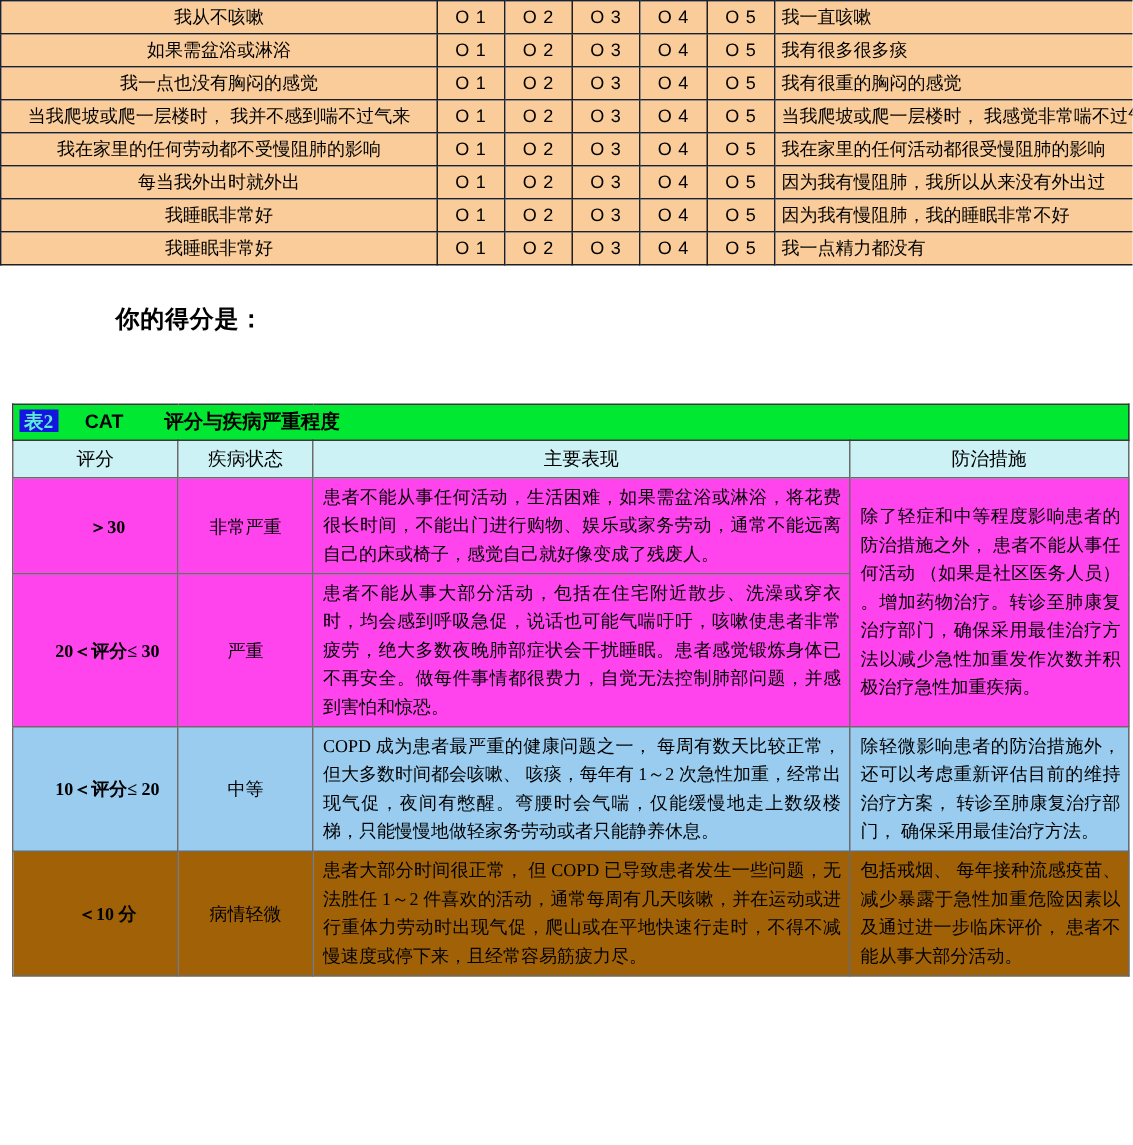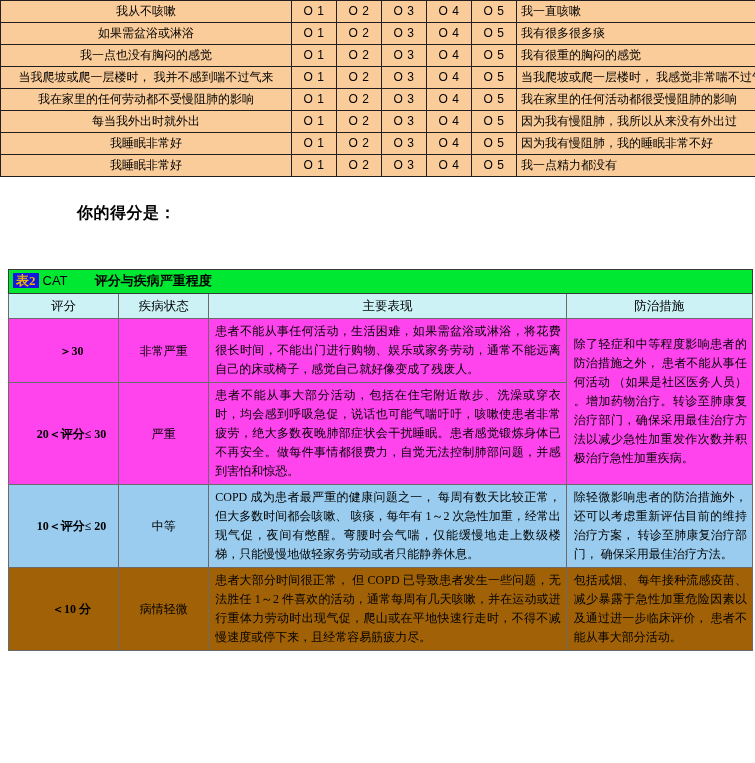--- a/index.html
+++ b/index.html
@@ -71,25 +71,25 @@
     border: 1px solid #3a3a3a !important;
   }
   .cap-inner {
     font-size: 13px;
     font-weight: bold;
     line-height: 16px;
     white-space: nowrap;
   }
   .cap-tag {
     background: #1515e0;
-    color: #eab308;
+    color: #5eead4;
     padding: 0 3px;
-    margin-right: 4px;
-  }
-  .cap-en { font-family: "Liberation Sans", sans-serif; font-weight: normal; }
+    margin-right: 18px;
+  }
+  .cap-en { font-family: "Liberation Sans", sans-serif; font-weight: bold; }
   .cap-cn { font-weight: bold; margin-left: 24px; }
 
   .sev-head td {
     background: #ccf2f5;
     text-align: center;
     height: 22px;
     font-size: 12.5px;
     font-weight: normal;
     padding: 1px 0;
   }

